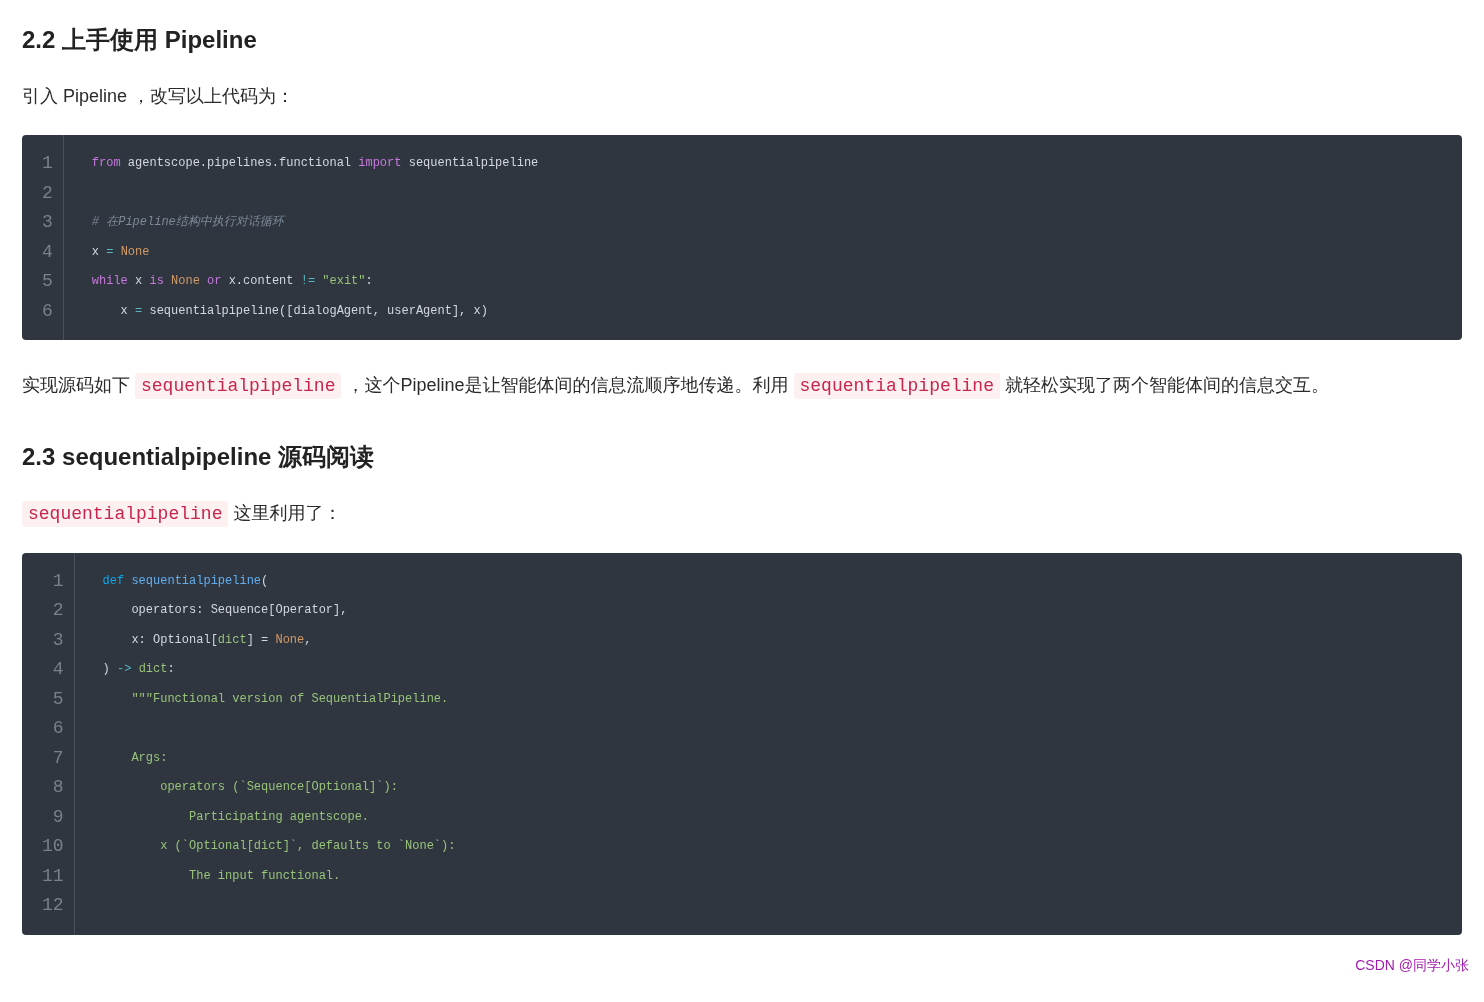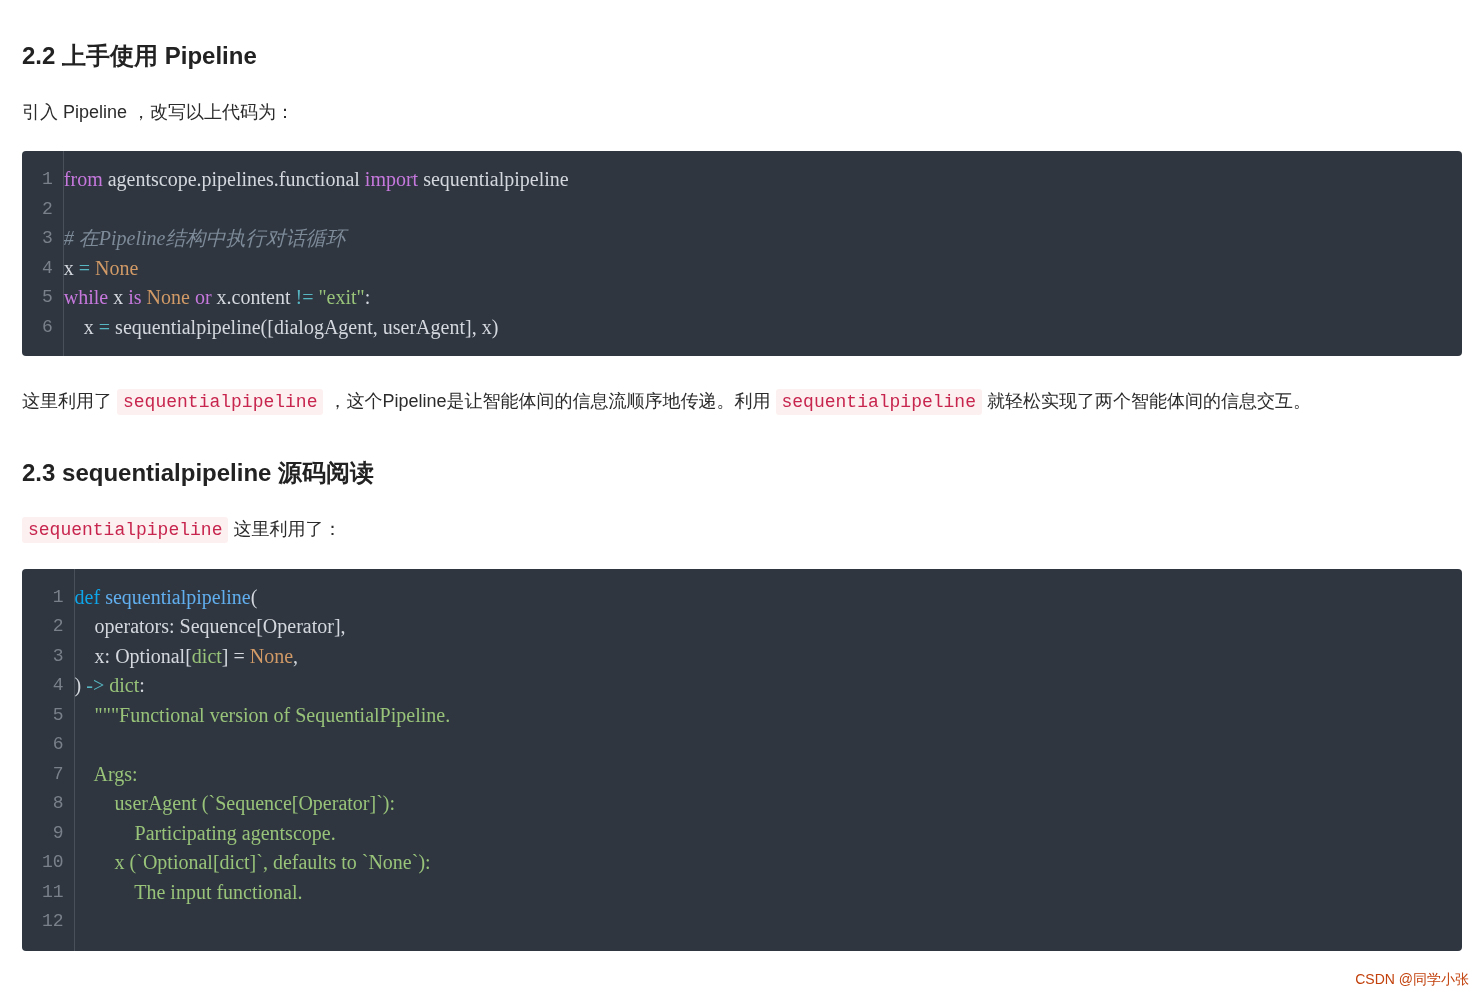--- a/index.html
+++ b/index.html
@@ -7,21 +7,21 @@
       font-family: -apple-system, BlinkMacSystemFont, "Segoe UI", "PingFang SC", "Microsoft YaHei", sans-serif;
       background: #fff;
       color: #2b2b2b;
       padding: 10px 22px 30px 22px;
       font-size: 18px;
       line-height: 1.8;
     }
     h2 {
       font-size: 24px;
       font-weight: 700;
-      margin-top: 24px;
+      margin-top: 8px;
       margin-bottom: 18px;
       color: #222;
     }
     h2.second { margin-top: 31px; }
     p.body-text {
       font-size: 18px;
       color: #2b2b2b;
       margin-bottom: 18px;
       line-height: 1.9;
     }
@@ -45,47 +45,47 @@
       padding: 14px 10px 14px 20px;
       text-align: right;
       color: #7a8089;
       font-family: Consolas, "Courier New", monospace;
       font-size: 18px;
       line-height: 29.5px;
       user-select: none;
       white-space: pre;
     }
     .code-content {
-      padding: 14px 0;
+      padding: 14px 28px;
       border-left: 1px solid #4a505a;
-      font-family: Liberation Serif, serif;
-      font-size: 20px;
+      font-family: Liberation Mono, monospace;
+      font-size: 12px;
       line-height: 29.5px;
       color: #d4d8de;
       white-space: pre;
       flex: 1;
     }
     .tok-kw { color: #c678dd; }
     .tok-mod { color: #d4d8de; }
     .tok-import { color: #c678dd; }
     .tok-fn { color: #d4d8de; }
     .tok-comment { color: #7d8a98; font-style: italic; }
     .tok-none { color: #d19a66; }
     .tok-op { color: #56b6c2; }
     .tok-str { color: #98c379; }
     .tok-def { color: #0ea5e9; }
     .tok-funcname { color: #61afef; }
     .tok-type { color: #98c379; }
     .tok-docstr { color: #98c379; }
     .watermark {
       position: fixed;
-      bottom: 10px;
+      bottom: 24px;
       right: 15px;
       font-size: 14px;
-      color: #c2410c;
+      color: #a21caf;
     }
   </style>
 </head>
 <body>
 
 <h2>2.2 上手使用 Pipeline</h2>
 
 <p class="body-text">引入 Pipeline ，改写以上代码为：</p>
 
 <div class="code-block">
@@ -97,21 +97,21 @@
 6</div>
   <div class="code-content"><span class="tok-kw">from</span><span class="tok-mod"> agentscope.pipelines.functional </span><span class="tok-import">import</span><span class="tok-fn"> sequentialpipeline</span>
 
 <span class="tok-comment"># 在Pipeline结构中执行对话循环</span>
 <span>x </span><span class="tok-op">=</span><span> </span><span class="tok-none">None</span>
 <span class="tok-kw">while</span><span> x </span><span class="tok-kw">is</span><span> </span><span class="tok-none">None</span><span> </span><span class="tok-kw">or</span><span> x.content </span><span class="tok-op">!=</span><span> </span><span class="tok-str">"exit"</span><span>:</span>
 <span>    x </span><span class="tok-op">=</span><span> sequentialpipeline([dialogAgent, userAgent], x)</span></div>
 </div>
 
 <p class="body-text">
-  <span>这里利用了 </span><code class="inline">sequentialpipeline</code><span> ，这个Pipeline是让智能体间的信息流顺序地传递。利用 </span><code class="inline">sequentialpipeline</code><span> 就轻松实现了两个智能体间的信息交互。</span>
+  <span>实现源码如下 </span><code class="inline">sequentialpipeline</code><span> ，这个Pipeline是让智能体间的信息流顺序地传递。利用 </span><code class="inline">sequentialpipeline</code><span> 就轻松实现了两个智能体间的信息交互。</span>
 </p>
 
 <h2 class="second">2.3 sequentialpipeline 源码阅读</h2>
 
 <p class="body-text">
   <code class="inline">sequentialpipeline</code><span> 这里利用了：</span>
 </p>
 
 <div class="code-block">
   <div class="gutter">1
@@ -126,20 +126,20 @@
 10
 11
 12</div>
   <div class="code-content"><span class="tok-def">def</span><span> </span><span class="tok-funcname">sequentialpipeline</span><span>(</span>
 <span>    operators: Sequence[Operator],</span>
 <span>    x: Optional[</span><span class="tok-type">dict</span><span>] = </span><span class="tok-none">None</span><span>,</span>
 <span>) </span><span class="tok-op">-&gt;</span><span> </span><span class="tok-type">dict</span><span>:</span>
 <span class="tok-docstr">    """Functional version of SequentialPipeline.</span>
 <span></span>
 <span class="tok-docstr">    Args:</span>
-<span class="tok-docstr">        userAgent (`Sequence[Operator]`):</span>
+<span class="tok-docstr">        operators (`Sequence[Optional]`):</span>
 <span class="tok-docstr">            Participating agentscope.</span>
 <span class="tok-docstr">        x (`Optional[dict]`, defaults to `None`):</span>
 <span class="tok-docstr">            The input functional.</span>
 <span></span></div>
 </div>
 
 <div class="watermark">CSDN @同学小张</div>
 
 </body></html>

